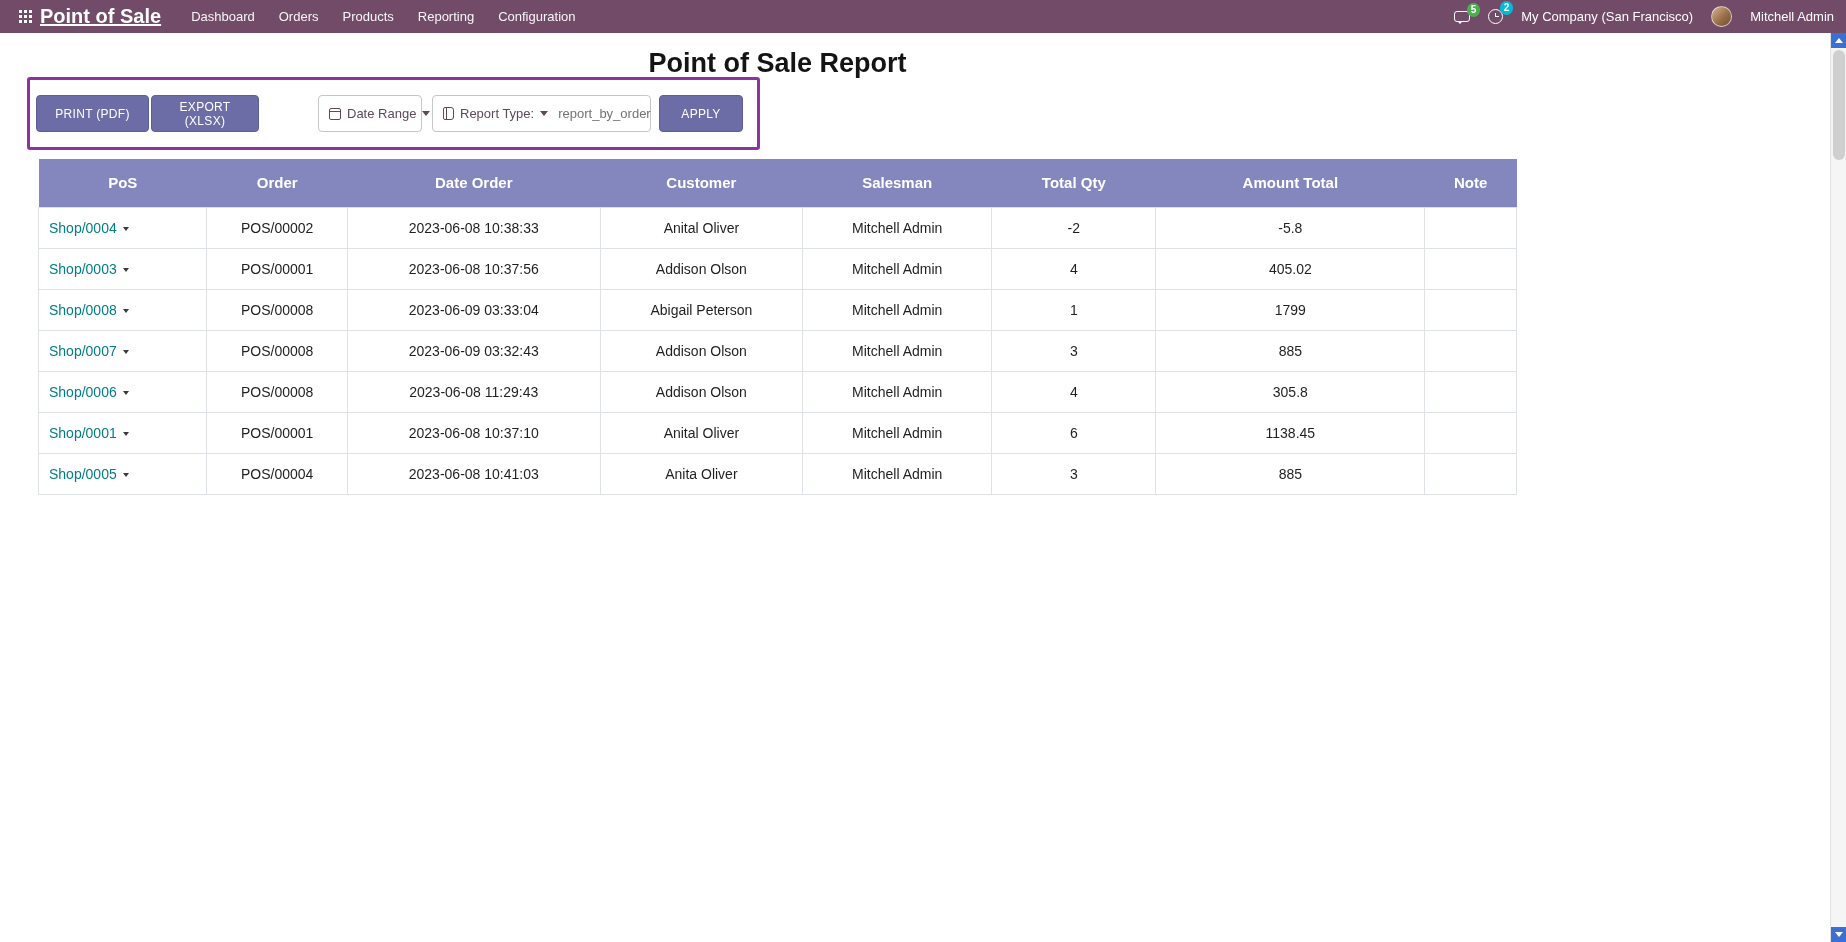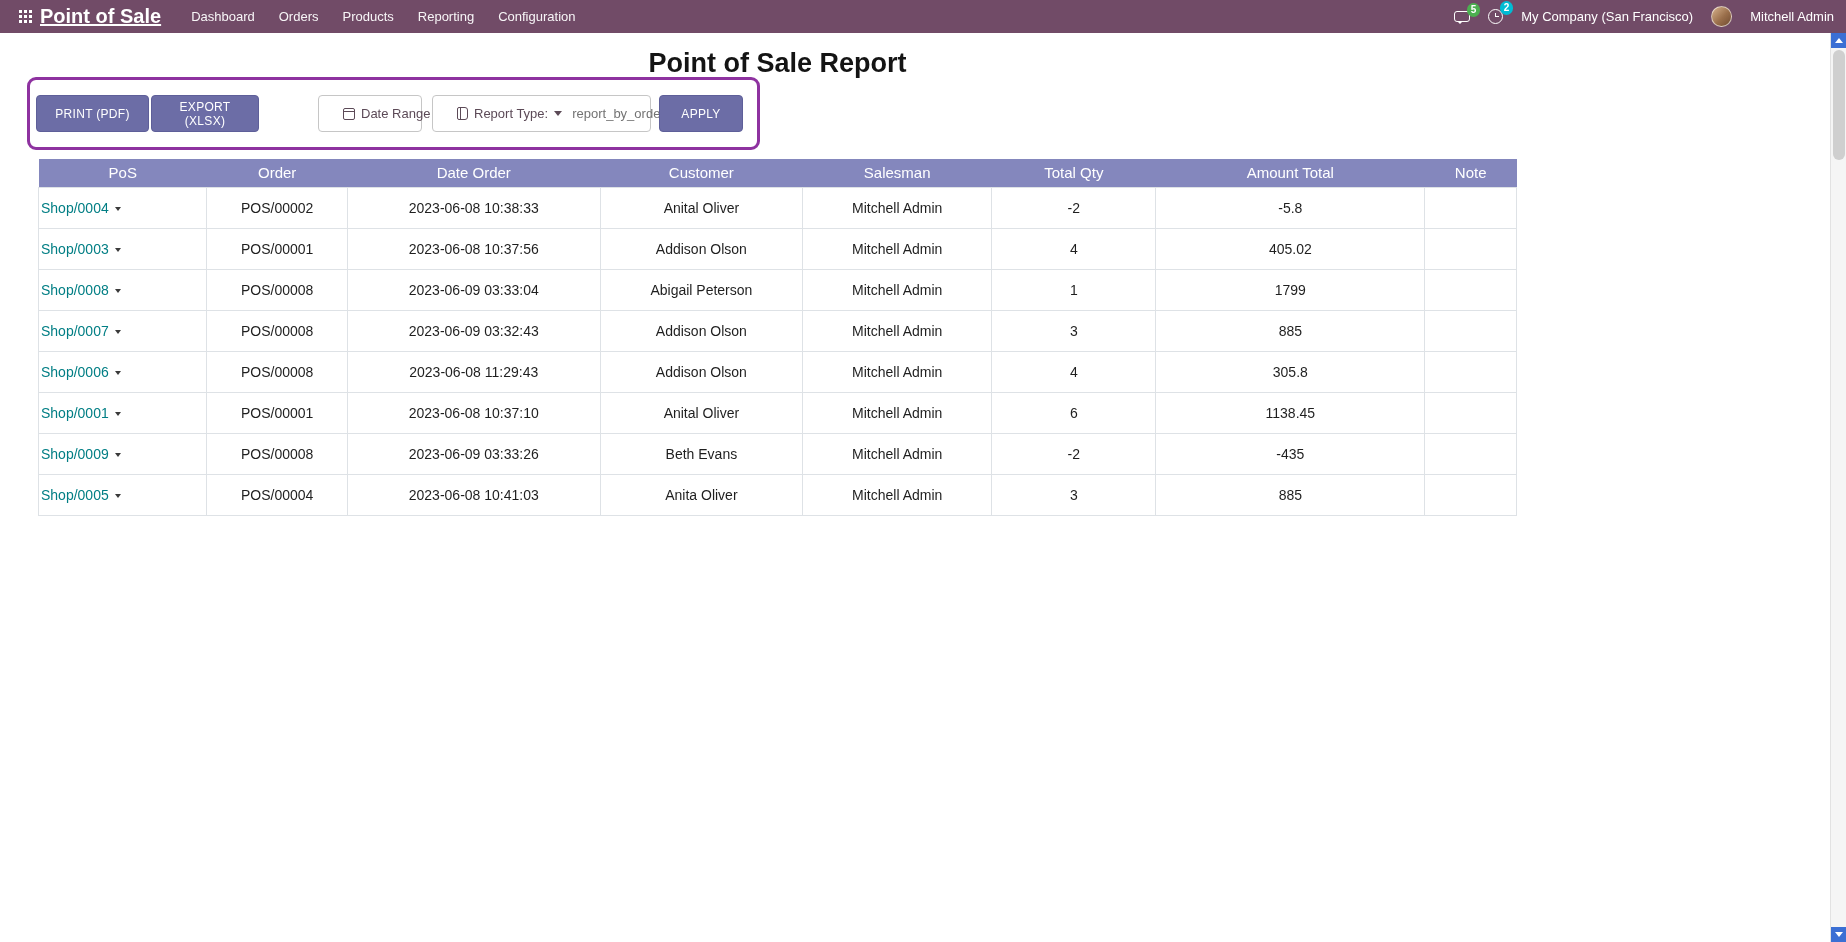--- a/index.html
+++ b/index.html
@@ -55,37 +55,37 @@
 
   
   .page-title {
     width: 1479px; margin: 14px 0 0 38px; text-align: center;
     font-size: 27px; line-height: 32px; font-weight: 700; color: #141414;
   }
 
   
   .filter-toolbar {
     width: 733px; height: 73px; margin: -2px 0 0 27px;
-    border: 3px solid var(--accent-purple, #8e32a0); border-radius: 9px;
+    border: 3px solid var(--accent-purple, #8e32a0); border-radius: 3px;
     display: flex; align-items: center; padding: 0 0 0 6px;
   }
   .btn {
     height: 37px; border-radius: 4px; font-size: 12px; letter-spacing: .3px;
     font-family: inherit; cursor: pointer;
   }
   .btn-solid {
     background: var(--button-bg, #6c6da6); color: #fff; border: 1px solid #5e5f99;
   }
   .btn-print { width: 113px; }
   .btn-export { width: 108px; margin-left: 2px; }
   .btn-apply { width: 84px; margin-left: 8px; }
 
   .dd {
     height: 37px; background: #fff; border: 1px solid #c6c6c6; border-radius: 4px;
-    display: flex; align-items: center; padding: 0 24px; font-size: 13px;
+    display: flex; align-items: center; padding: 0 10px; font-size: 13px;
     color: #5c4a57; cursor: pointer; white-space: nowrap;
   }
   .dd-date { margin-left: 59px; width: 104px; }
   .dd-report { margin-left: 10px; width: 219px; }
   .report-value { color: #737373; margin-left: 10px; text-align: right; }
 
   .caret {
     display: inline-block; width: 0; height: 0;
     border-left: 4px solid transparent; border-right: 4px solid transparent;
     border-top: 5px solid currentColor; margin-left: 6px;
@@ -95,35 +95,35 @@
   .book-icon { width: 11px; height: 13px; border: 1.5px solid currentColor; border-radius: 2px 3px 3px 2px; position: relative; margin-right: 6px; flex: none; }
   .book-icon::before { content: ''; position: absolute; left: 1.5px; top: 0; bottom: 0; width: 1.5px; background: currentColor; }
 
   
   .report-table {
     width: 1479px; margin: 9px 0 0 38px; border-collapse: collapse;
     font-size: 14px; color: #1f1f1f; table-layout: fixed;
   }
   .report-table thead th {
     background: var(--table-header-bg, #8487bd); color: #fff;
-    font-weight: 400; font-size: 15px; height: 28px; border: 0; padding: 0 4px;
+    font-weight: 700; font-size: 15px; height: 48px; border: 0; padding: 0 4px;
   }
   .report-table thead th:nth-child(1) { width: 11.4%; }
   .report-table thead th:nth-child(2) { width: 9.5%; }
   .report-table thead th:nth-child(3) { width: 17.1%; }
   .report-table thead th:nth-child(4) { width: 13.7%; }
   .report-table thead th:nth-child(5) { width: 12.8%; }
   .report-table thead th:nth-child(6) { width: 11.1%; }
   .report-table thead th:nth-child(7) { width: 18.2%; }
   .report-table thead th:nth-child(8) { width: 6.2%; }
   .report-table tbody td {
     border: 1px solid #dee2e6; height: 41px; text-align: center; padding: 0 4px;
     background: #fff; overflow: hidden; white-space: nowrap;
   }
-  .report-table tbody td.pos-cell { text-align: left; padding-left: 2px; }
+  .report-table tbody td.pos-cell { text-align: left; padding-left: 10px; }
   .pos-link { color: var(--link-teal, #017e84); cursor: pointer; }
   .row-caret {
     display: inline-block; width: 0; height: 0;
     border-left: 3.5px solid transparent; border-right: 3.5px solid transparent;
     border-top: 4.5px solid #3a3a3a; margin-left: 6px; vertical-align: middle; cursor: pointer;
   }
 
   
   .scrollbar {
     position: absolute; top: 33px; right: 0; bottom: 0; width: 16px;
@@ -279,32 +279,20 @@
     </td>
     <td>POS/00001</td>
     <td>2023-06-08 10:37:10</td>
     <td>Anital Oliver</td>
     <td>Mitchell Admin</td>
     <td>6</td>
     <td>1138.45</td>
     <td></td>
   </tr>
 
-  <tr>
-    <td class="pos-cell">
-      <span class="pos-link">Shop/0009</span><span class="row-caret"></span>
-    </td>
-    <td>POS/00008</td>
-    <td>2023-06-09 03:33:26</td>
-    <td>Beth Evans</td>
-    <td>Mitchell Admin</td>
-    <td>-2</td>
-    <td>-435</td>
-    <td></td>
-  </tr>
 
   <tr>
     <td class="pos-cell">
       <span class="pos-link">Shop/0005</span><span class="row-caret"></span>
     </td>
     <td>POS/00004</td>
     <td>2023-06-08 10:41:03</td>
     <td>Anita Oliver</td>
     <td>Mitchell Admin</td>
     <td>3</td>

